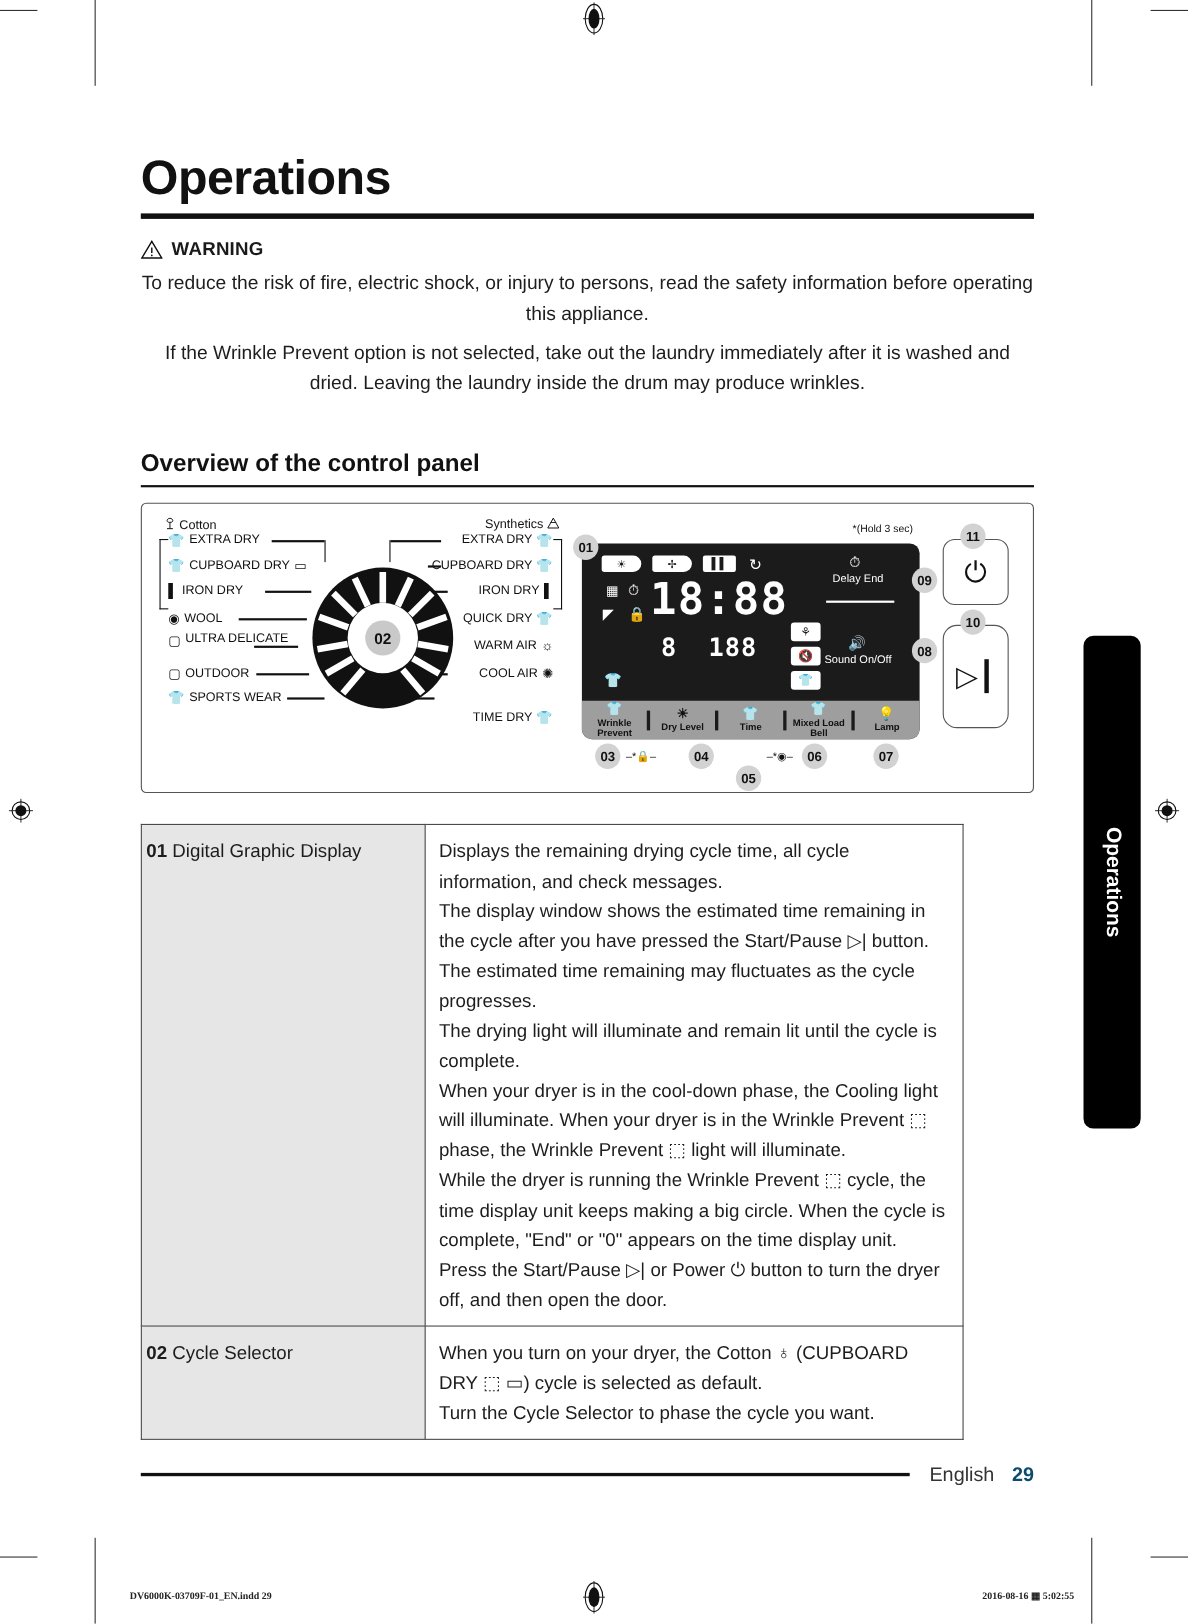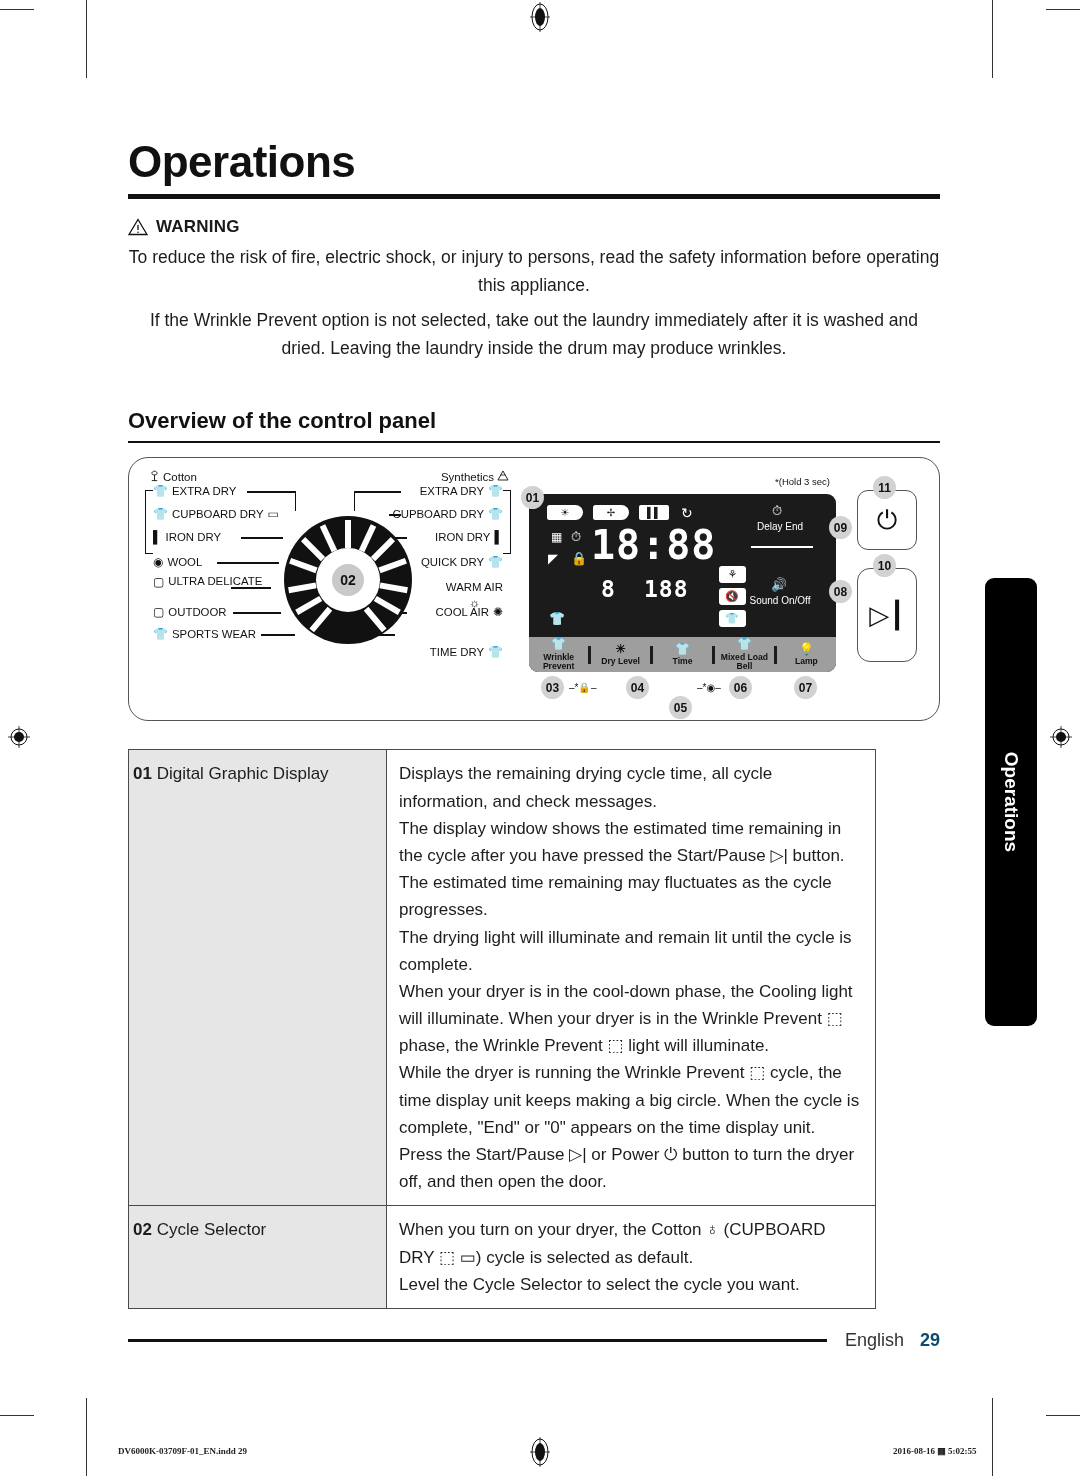--- a/index.html
+++ b/index.html
@@ -30,21 +30,21 @@
 
   p.body{font-size:17.5px;line-height:1.62;margin:6px 0 0 0;color:#1d1d1d;text-align:center;}
 
   h2.sub{
     font-size:22px;font-weight:700;margin:46px 0 0 0;color:#111;
     padding-bottom:7px;border-bottom:2px solid #111;
   }
 
   
   .panel-box{
-    margin-top:14px;border:1.4px solid #555;border-radius:20px;
+    margin-top:14px;border:1.4px solid #555;border-radius:5px;
     height:262px;position:relative;background:#fff;
   }
 
   
   .dial-wrap{position:absolute;left:8px;top:10px;width:380px;height:240px;}
   .dial-title{position:absolute;font-size:11.5px;color:#111;display:flex;align-items:center;gap:3px;}
   .cyc{
     position:absolute;font-size:11.4px;color:#111;white-space:nowrap;
     display:flex;align-items:center;gap:4px;font-weight:500;
   }
@@ -280,21 +280,21 @@
           <span class="gly">👕</span>
         </div>
         <div class="cyc" style="right:14px;top:63px;">
           <span>IRON DRY</span>
           <span class="gly">▌</span>
         </div>
         <div class="cyc" style="right:14px;top:88px;">
           <span>QUICK DRY</span>
           <span class="gly">👕</span>
         </div>
-        <div class="cyc" style="right:14px;top:113px;flex-direction:column;">
+        <div class="cyc" style="right:14px;top:113px;">
           <span>WARM AIR</span>
           <span class="gly">☼</span>
         </div>
         <div class="cyc" style="right:14px;top:138px;">
           <span>COOL AIR</span>
           <span class="gly">✺</span>
         </div>
         <div class="cyc" style="right:14px;top:160px;margin-top:18px;">
           <span>TIME DRY</span>
           <span class="gly">👕</span>
@@ -432,21 +432,21 @@
           <p>While the dryer is running the Wrinkle Prevent ⬚ cycle, the time display unit keeps making a big circle. When the cycle is complete, "End" or "0" appears on the time display unit. Press the Start/Pause ▷| or Power ⏻ button to turn the dryer off, and then open the door.</p>
         </td>
       </tr>
       <tr>
         <td class="label">
           <div class="lbl"><b>02</b>
           <span>Cycle Selector</span></div>
         </td>
         <td class="desc">
           <p>When you turn on your dryer, the Cotton ♁ (CUPBOARD DRY ⬚ ▭) cycle is selected as default.</p>
-          <p>Level the Cycle Selector to select the cycle you want.</p>
+          <p>Turn the Cycle Selector to phase the cycle you want.</p>
         </td>
       </tr>
     </tbody>
       </table>
   </div>
 
   <div class="sidetab">
     <span>Operations</span>
   </div>
 

